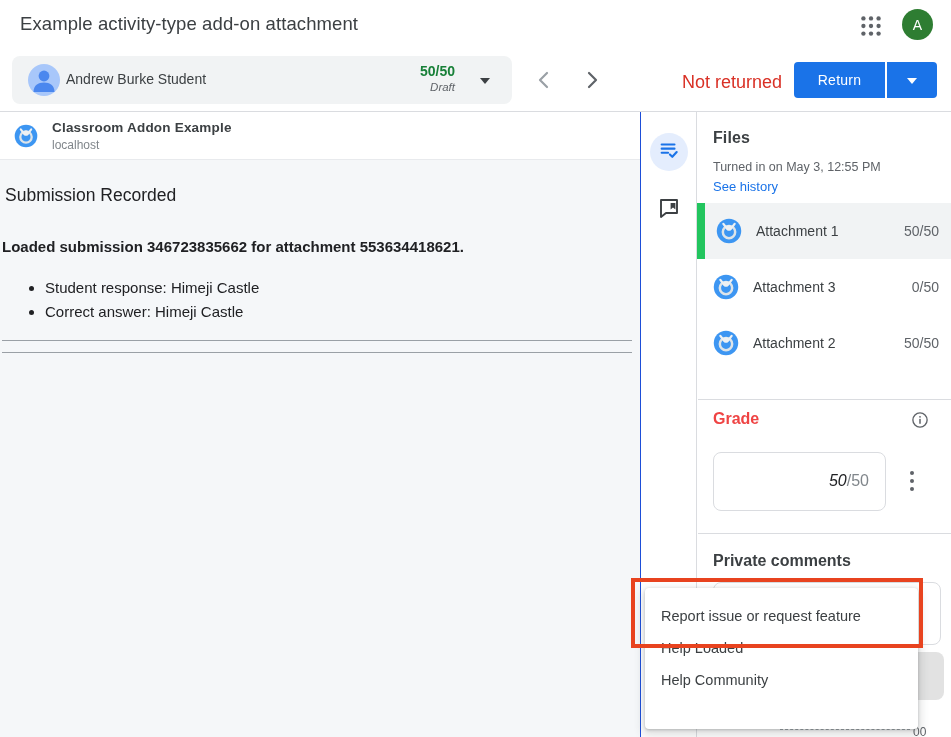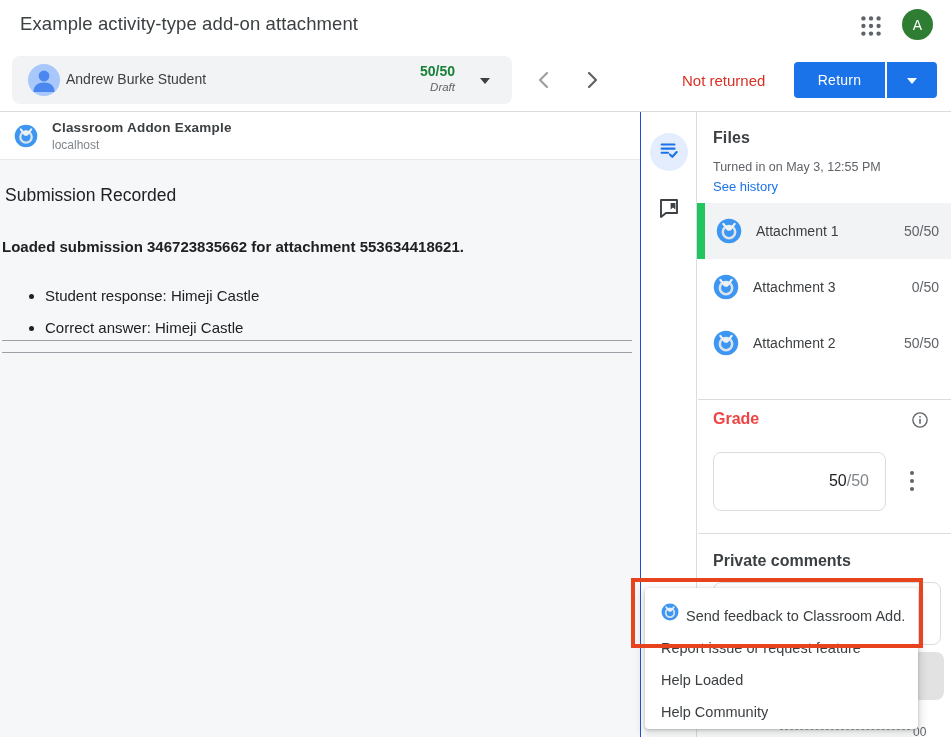--- a/index.html
+++ b/index.html
@@ -22,21 +22,21 @@
     background:#a8c7fa; overflow:hidden; }
   .chip-name { position:absolute; left:54px; top:15px; font-size:14px; color:#3c4043; }
   .chip-score { position:absolute; right:57px; top:7px; text-align:right; }
   .chip-score .num { font-size:14px; font-weight:bold; color:#188038; }
   .chip-score .draft { font-size:11.5px; font-style:italic; color:#5f6368; margin-top:2px; }
   .chip-caret { position:absolute; right:22px; top:22px; width:0; height:0;
     border-left:5px solid transparent; border-right:5px solid transparent; border-top:6px solid #3c4043; }
   .nav-chevron { position:absolute; top:12px; width:24px; height:24px; cursor:pointer; }
   .nav-prev { left:532px; }
   .nav-next { left:580px; }
-  .status-text { position:absolute; left:682px; top:16px; font-size:15px; color:#d93025; }
+  .status-text { position:absolute; left:682px; top:16px; font-size:18px; color:#d93025; }
   .return-btn { position:absolute; left:794px; top:6px; width:91px; height:36px; background:#1a73e8;
     color:#fff; font-size:14px; border:none; border-radius:4px 0 0 4px; cursor:pointer;
     font-family:"Liberation Sans",sans-serif; letter-spacing:.25px; }
   .return-dd { position:absolute; left:887px; top:6px; width:50px; height:36px; background:#1a73e8;
     border:none; border-radius:0 4px 4px 0; cursor:pointer; }
   .return-dd .caret { position:absolute; left:20px; top:16px; width:0; height:0;
     border-left:5px solid transparent; border-right:5px solid transparent; border-top:6px solid #fff; }
 
   .hdiv { position:absolute; left:0; top:111px; width:951px; height:1px; background:#dadce0; }
 
@@ -45,21 +45,21 @@
     border-right:1px solid #1d4ed8; }
   .addon-bar { position:absolute; left:0; top:0; width:640px; height:48px; background:#fff;
     border-bottom:1px solid #e8eaed; }
   .addon-icon24 { position:absolute; left:14px; top:12px; width:24px; height:24px; }
   .addon-name { position:absolute; left:52px; top:8px; font-size:13.5px; font-weight:bold; color:#3c4043; letter-spacing:.2px; }
   .addon-host { position:absolute; left:52px; top:26px; font-size:12px; color:#80868b; }
   .iframe-content { position:absolute; left:0; top:48px; width:640px; height:577px; background:#f5f7f9; }
   .sub-heading { position:absolute; left:5px; top:25px; font-size:17.5px; font-weight:normal; color:#202124; }
   .sub-summary { position:absolute; left:2px; top:78px; font-size:15px; font-weight:bold; color:#202124; }
   .sub-list { position:absolute; left:45px; top:116px; font-size:15px; color:#202124; }
-  .sub-list li { line-height:24px;margin-top:8px; }
+  .sub-list li { line-height:24px; }
   .hr1, .hr2 { position:absolute; left:2px; width:630px; height:0;
     border-top:1px solid #9aa0a6; }
   .hr1 { top:180px; } .hr2 { top:192px; }
 
   
   .tools-rail { position:absolute; left:641px; top:112px; width:56px; height:625px; background:#fff;
     border-right:1px solid #dadce0; }
   .rail-grading { position:absolute; left:9px; top:21px; width:38px; height:38px; border-radius:50%;
     background:#e4edfd; display:flex; align-items:center; justify-content:center; cursor:pointer; }
   .rail-comment { position:absolute; left:16px; top:84px; width:24px; height:24px; cursor:pointer; }
@@ -75,21 +75,21 @@
   .attachment-row.selected .att-icon { left:11px; }
   .att-name { position:absolute; left:56px; top:20px; font-size:14px; color:#3c4043; }
   .attachment-row.selected .att-name { left:51px; }
   .att-score { position:absolute; right:12px; top:20px; font-size:14px; color:#5f6368; }
   .panel-div { position:absolute; left:0; width:253px; height:1px; background:#dadce0; }
   .grade-heading { position:absolute; left:15px; top:298px; font-size:16px; font-weight:bold; color:#ef4444; }
   .info-icon { position:absolute; left:213px; top:299px; width:18px; height:18px; cursor:pointer; }
   .grade-box { position:absolute; left:15px; top:340px; width:173px; height:59px; background:#fff;
     border:1px solid #dadce0; border-radius:8px; cursor:text; text-align:right; padding:19px 16px 0 0;
     font-size:16px; }
-  .grade-box .gv { color:#202124; }
+  .grade-box .gv { color:#202124;font-style:italic; }
   .grade-box .gm { color:#80868b; }
   .kebab { position:absolute; left:207px; top:353px; width:14px; height:32px; cursor:pointer;
     display:flex; flex-direction:column; align-items:center; justify-content:center; gap:4px; }
   .kebab i { width:4px; height:4px; border-radius:50%; background:#5f6368; }
   .comments-heading { position:absolute; left:15px; top:440px; font-size:16px; font-weight:bold; color:#3c4043; }
   .comment-box { position:absolute; left:15px; top:470px; width:228px; height:63px; background:#fff;
     border:1px solid #dadce0; border-radius:8px; cursor:text; }
   .post-btn { position:absolute; left:188px; top:540px; width:58px; height:48px; background:#e2e2e2;
     border:none; border-radius:8px; cursor:default; }
   .clipped-frag { position:absolute; left:82px; top:613px; width:160px; height:12px; overflow:hidden;
@@ -285,31 +285,20 @@
 
     <div class="comments-heading">Private comments</div>
     <div class="comment-box"></div>
     <button class="post-btn"></button>
 
     <div class="clipped-frag"><span class="squiggle"></span><span>00</span></div>
   </div>
 
   <div class="help-menu">
     <div class="menu-item">
-      <span>
-        <svg width="18" height="18" viewBox="0 0 24 24">
-          <circle cx="12" cy="12" r="11.3" fill="#3d96f2"></circle>
-          <circle cx="12" cy="13" r="5.7" fill="none" stroke="#dde4e9" stroke-width="2.3"></circle>
-          <circle cx="12" cy="9.2" r="2.6" fill="#eef1f3"></circle>
-          <path d="M6.8 5.4 L10 9.6 M17.2 5.4 L14 9.6" stroke="#eef1f3" stroke-width="2.1" stroke-linecap="round"></path>
-        </svg>
-      </span>
-      <span>Send feedback to Classroom Add.</span>
-    </div>
-    <div class="menu-item">
       <span>Report issue or request feature</span>
     </div>
     <div class="menu-item">
       <span>Help Loaded</span>
     </div>
     <div class="menu-item">
       <span>Help Community</span>
     </div>
   </div>
 

